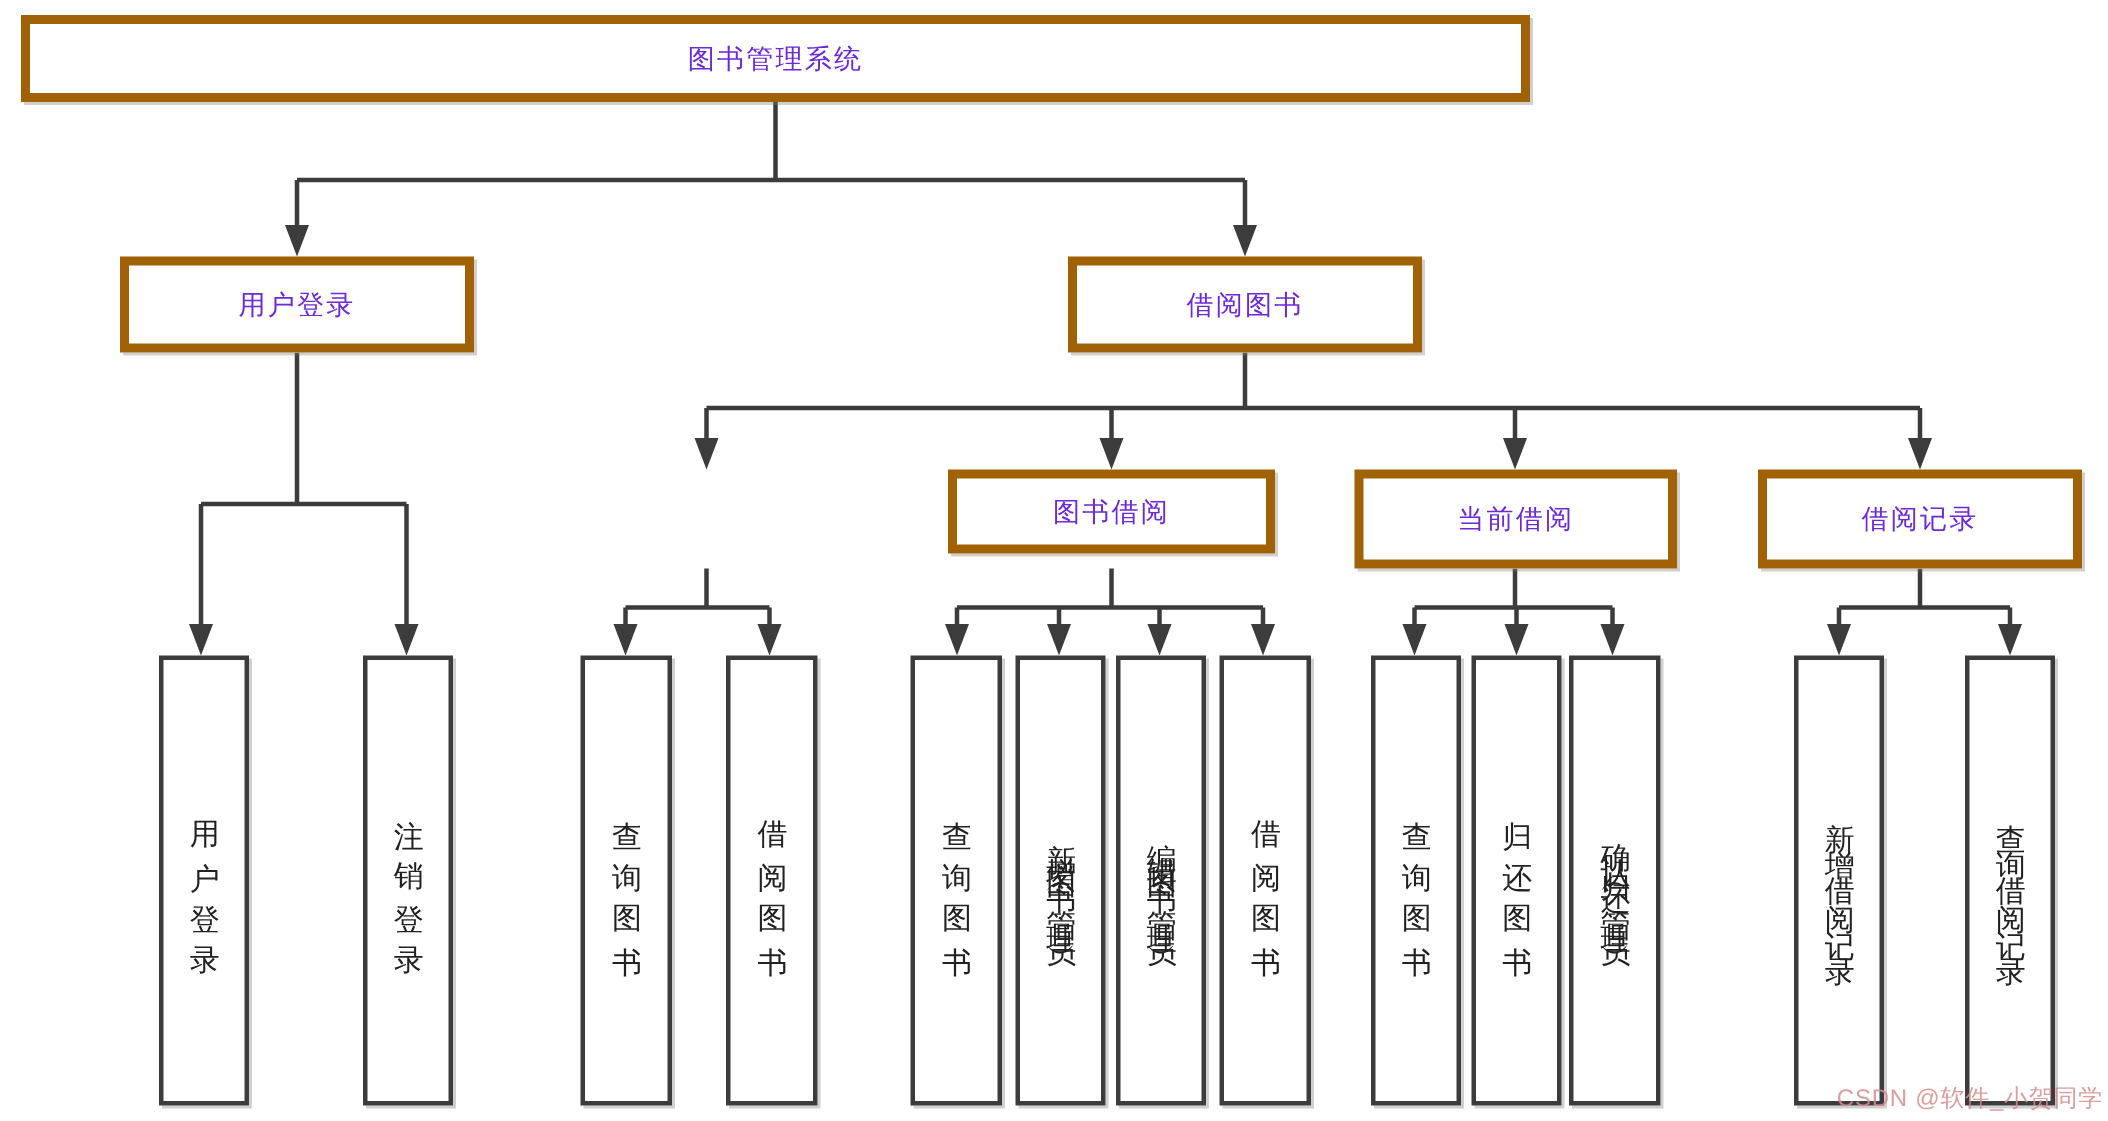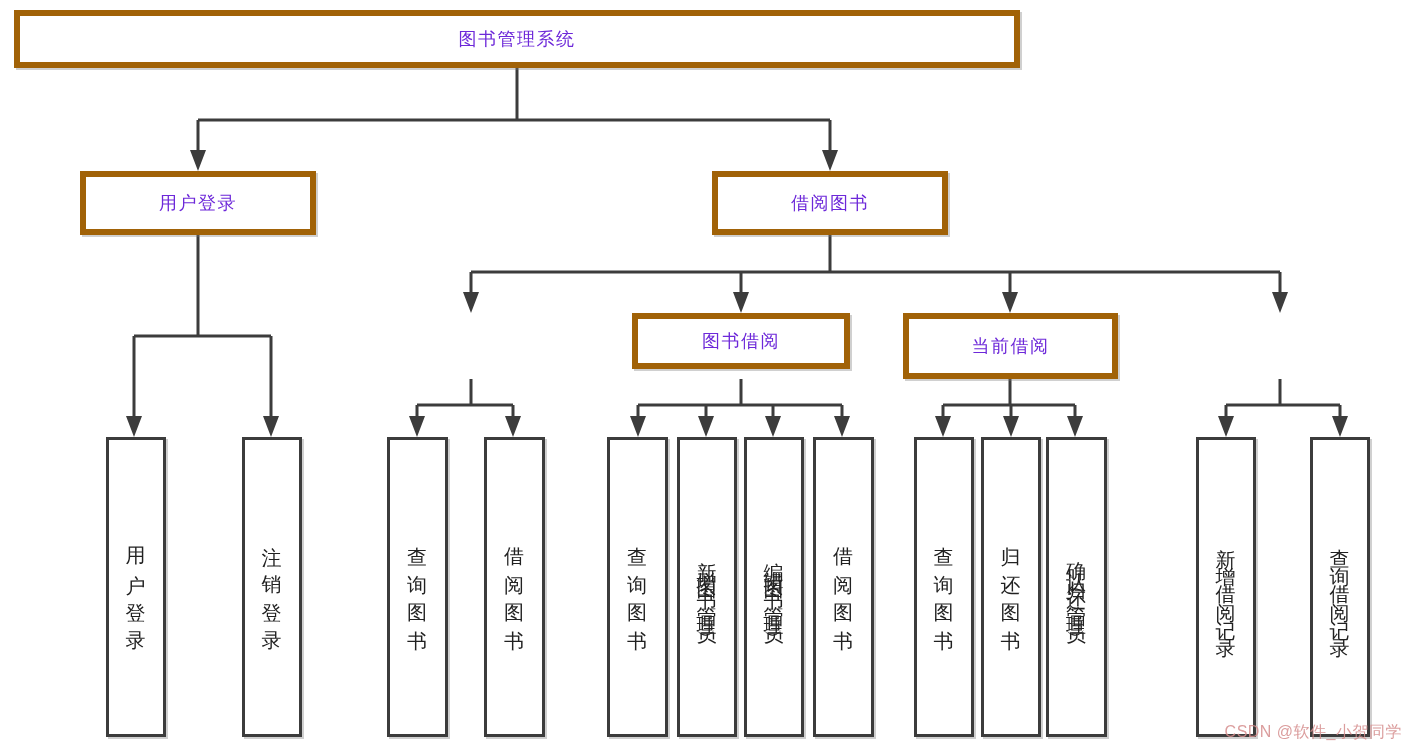--- a/index.html
+++ b/index.html
@@ -89,20 +89,23 @@
   <div class="node" style="left:712px;top:171px;width:236px;height:64px;">
     <span class="hlabel">借阅图书</span>
   </div>
 
   <div class="node" style="left:632px;top:313px;width:218px;height:56px;">
     <span class="hlabel">图书借阅</span>
   </div>
   <div class="node" style="left:903px;top:313px;width:215px;height:66px;">
     <span class="hlabel">当前借阅</span>
   </div>
+  <div class="node" style="left:1172px;top:313px;width:216px;height:66px;">
+    <span class="hlabel">借阅记录</span>
+  </div>
 
   <div class="leaf" style="left:106px;">
     <span class="vtext ls4">用户登录</span>
   </div>
   <div class="leaf" style="left:242px;">
     <span class="vtext ls4">注销登录</span>
   </div>
 
   <div class="leaf" style="left:387px;width:61px;">
     <span class="vtext ls4">查询图书</span>

